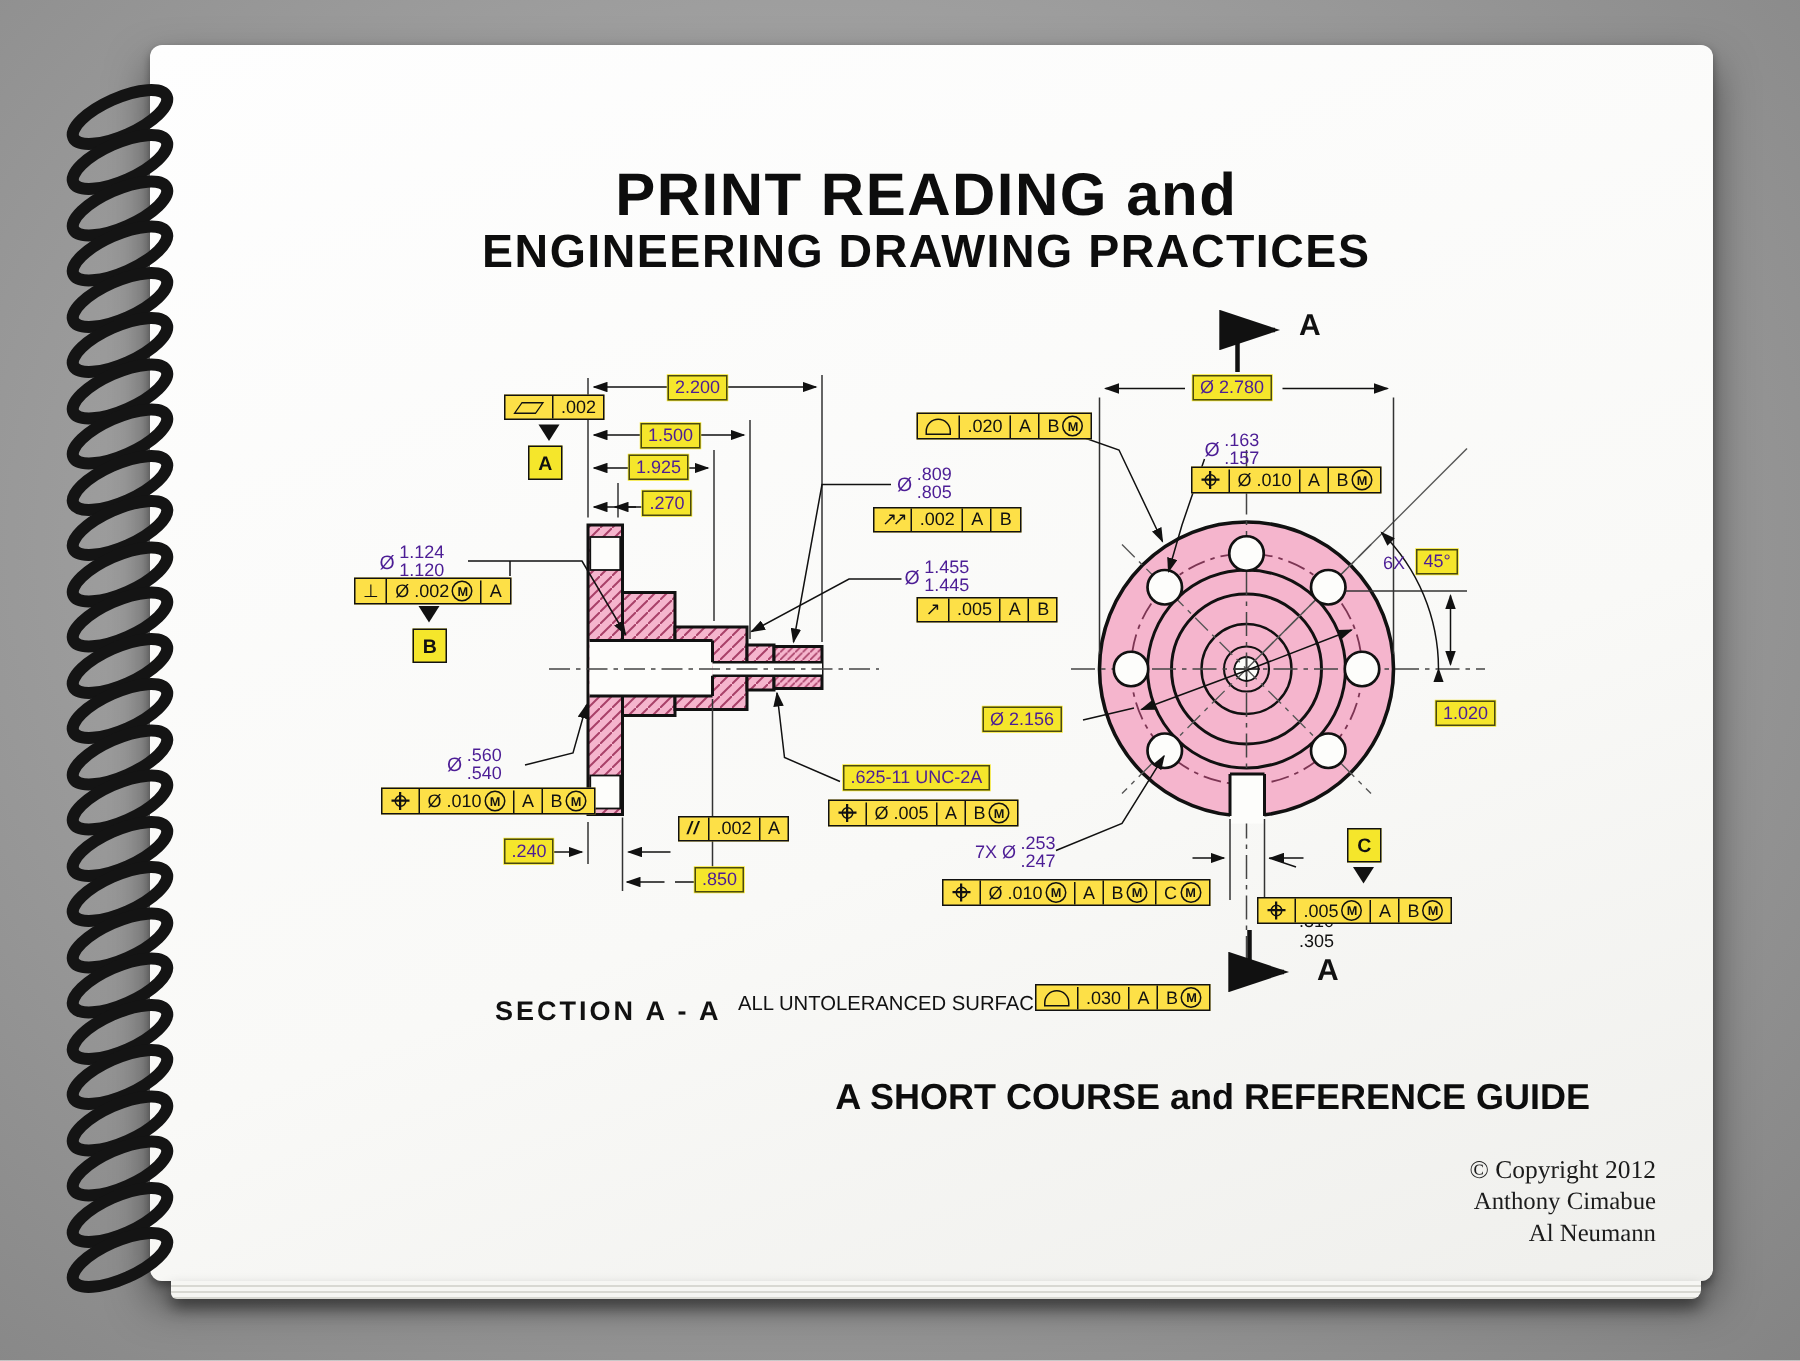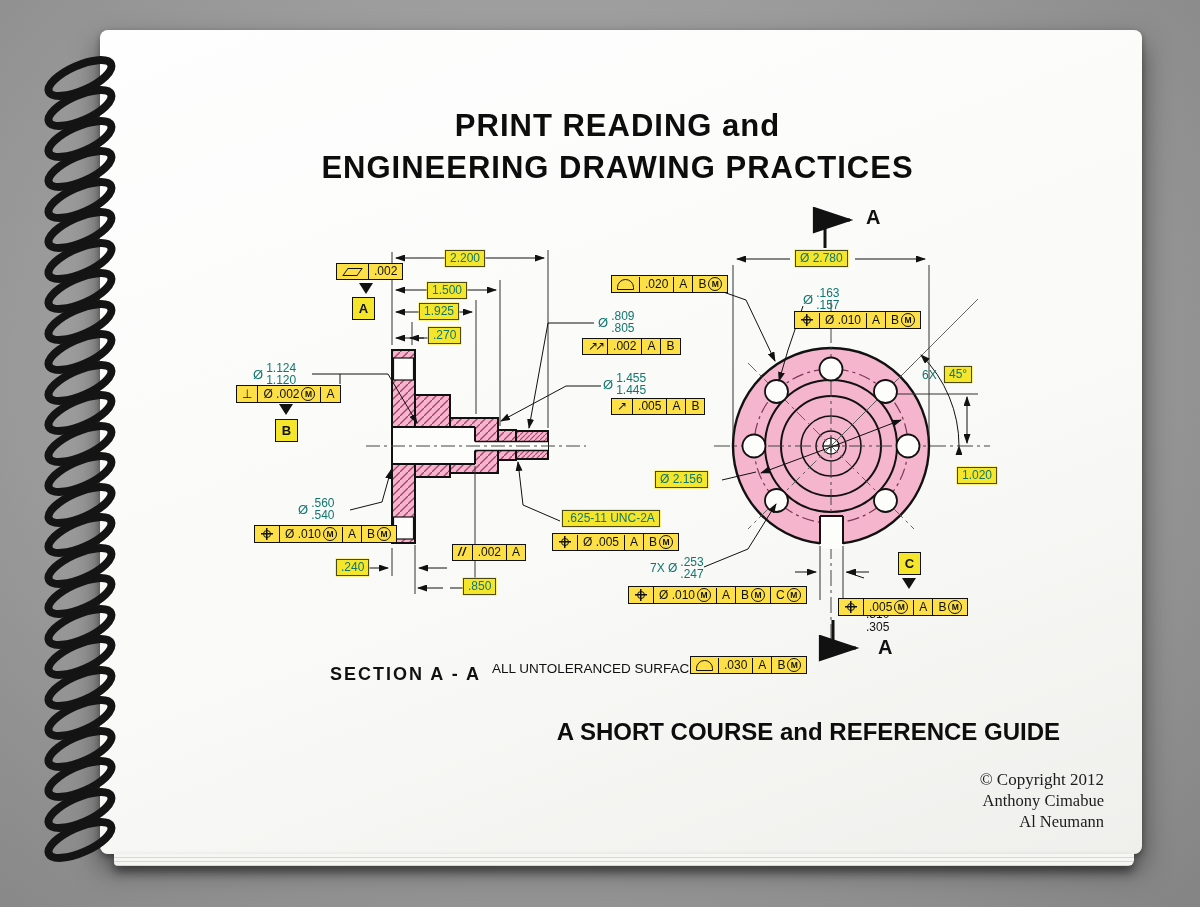--- a/index.html
+++ b/index.html
@@ -7,21 +7,21 @@
        background:radial-gradient(ellipse at 45% 40%, #b6b6b6 0%, #9a9a9a 55%, #848484 100%);
        font-family:"Liberation Sans",sans-serif;color:#111;}
   .page{position:absolute;left:100px;top:30px;width:1042px;height:824px;
         background:linear-gradient(160deg,#fefefe 0%,#f9f9f7 60%,#efefec 100%);
         border-radius:8px;box-shadow:0 14px 28px rgba(0,0,0,.5),0 3px 6px rgba(0,0,0,.35);}
   .page::after{content:"";position:absolute;left:14px;right:8px;bottom:-12px;height:12px;
         background:repeating-linear-gradient(#f6f6f3 0 3px,#d8d8d2 3px 4px);
         border-radius:0 0 6px 4px;box-shadow:0 6px 10px rgba(0,0,0,.45);}
   svg.art{position:absolute;left:0;top:0;pointer-events:none;}
   svg.coils{position:absolute;left:0;top:0;pointer-events:none;}
-  .lbl{position:absolute;font-size:12px;line-height:13px;white-space:nowrap;color:#0f766e;}
+  .lbl{position:absolute;font-size:12px;line-height:13px;white-space:nowrap;color:#4c1d95;}
   .ybox{background:#f5e62b;border:1px solid #4a4a10;padding:0 4px;line-height:15px;box-shadow:0 0 0 .5px #f5e62b;}
   .big-a{position:absolute;font-size:20px;font-weight:700;}
   .fcf{position:absolute;display:inline-flex;align-items:center;background:#fde047;
        border:1.4px solid #111;font-size:12px;line-height:13px;white-space:nowrap;}
   .fcf .c{display:flex;align-items:center;padding:1px 5px;border-left:1.4px solid #111;}
   .fcf .c:first-child{border-left:none;}
   .datum{position:absolute;width:21px;height:21px;background:#f5e62b;border:1.4px solid #111;
        display:flex;align-items:center;justify-content:center;font-size:13px;font-weight:700;}
   .tri{position:absolute;width:0;height:0;border-left:7px solid transparent;border-right:7px solid transparent;border-top:11px solid #111;}
   .lim{display:flex;align-items:center;gap:3px;}
@@ -32,21 +32,21 @@
   .sym-prof{display:inline-block;width:15px;height:9px;border:1.6px solid #111;border-radius:15px 15px 0 0;margin:1px 0;}
   .sym-pos{position:relative;display:inline-block;width:12px;height:12px;margin:0 1px;}
   .sym-pos::before{content:"";position:absolute;inset:2px;border:1.5px solid #111;border-radius:50%;}
   .sym-pos::after{content:"";position:absolute;inset:0;
       background:linear-gradient(#111,#111) center/100% 1.5px no-repeat,
                  linear-gradient(#111,#111) center/1.5px 100% no-repeat;}
   .mc{display:inline-flex;align-items:center;justify-content:center;width:12px;height:12px;
       border:1.2px solid #111;border-radius:50%;font-size:8.5px;font-weight:700;line-height:1;margin-left:2px;flex:none;}
   .sym-par{font-weight:700;font-style:italic;letter-spacing:1px;}
   .title{position:absolute;left:175px;width:885px;text-align:center;font-weight:700;color:#0d0d0d;letter-spacing:1px;}
-  .t1{top:108px;font-size:31px;}
+  .t1{top:108px;font-size:40px;}
   .t2{top:150px;font-size:31px;}
   .subtitle{position:absolute;left:175px;width:885px;top:718px;text-align:right;font-weight:700;font-size:24px;color:#0d0d0d;}
   .credits{position:absolute;left:928px;top:769px;width:176px;text-align:right;font-size:16.5px;line-height:21px;color:#1b1b1b;font-family:Liberation Serif, serif;}
   .credits .c1{font-size:17px;}
   .section-lbl{position:absolute;left:330px;top:624px;font-size:18px;font-weight:700;letter-spacing:2px;margin-top:40px;}
   .untol{position:absolute;left:492px;top:661px;font-size:13.5px;}
 </style>
 </head>
 <body>
 

